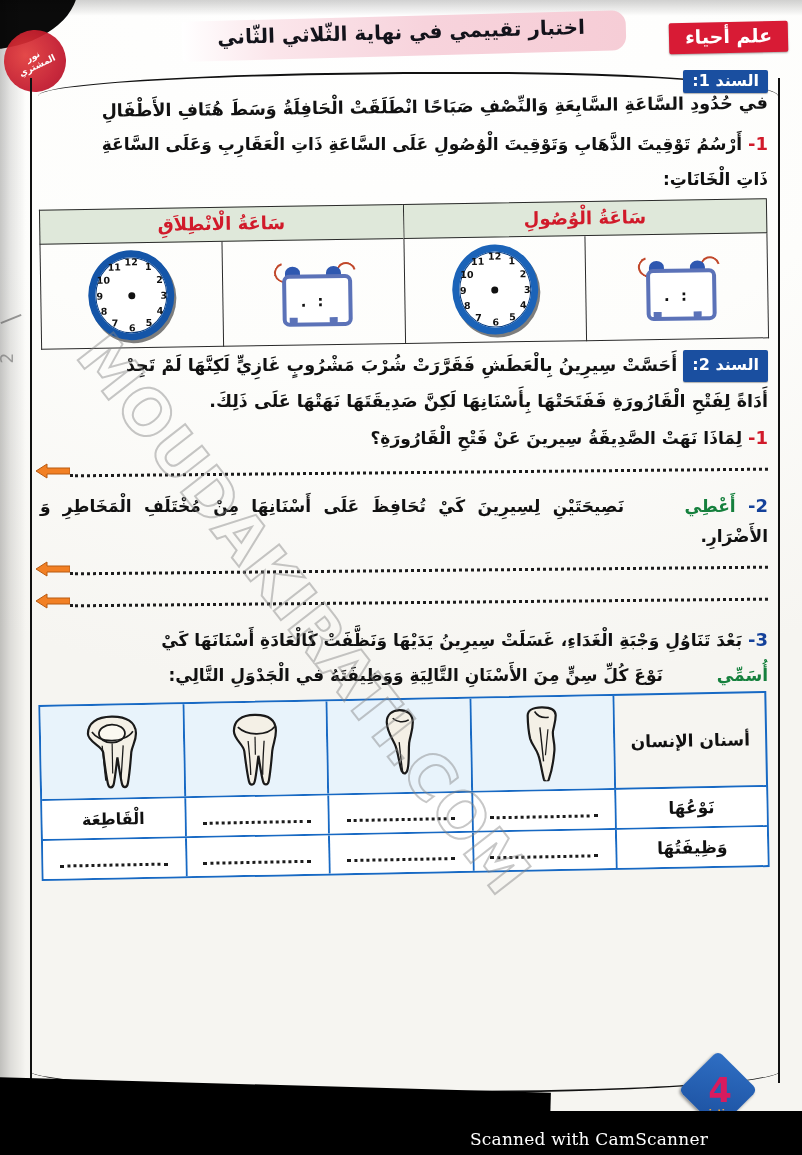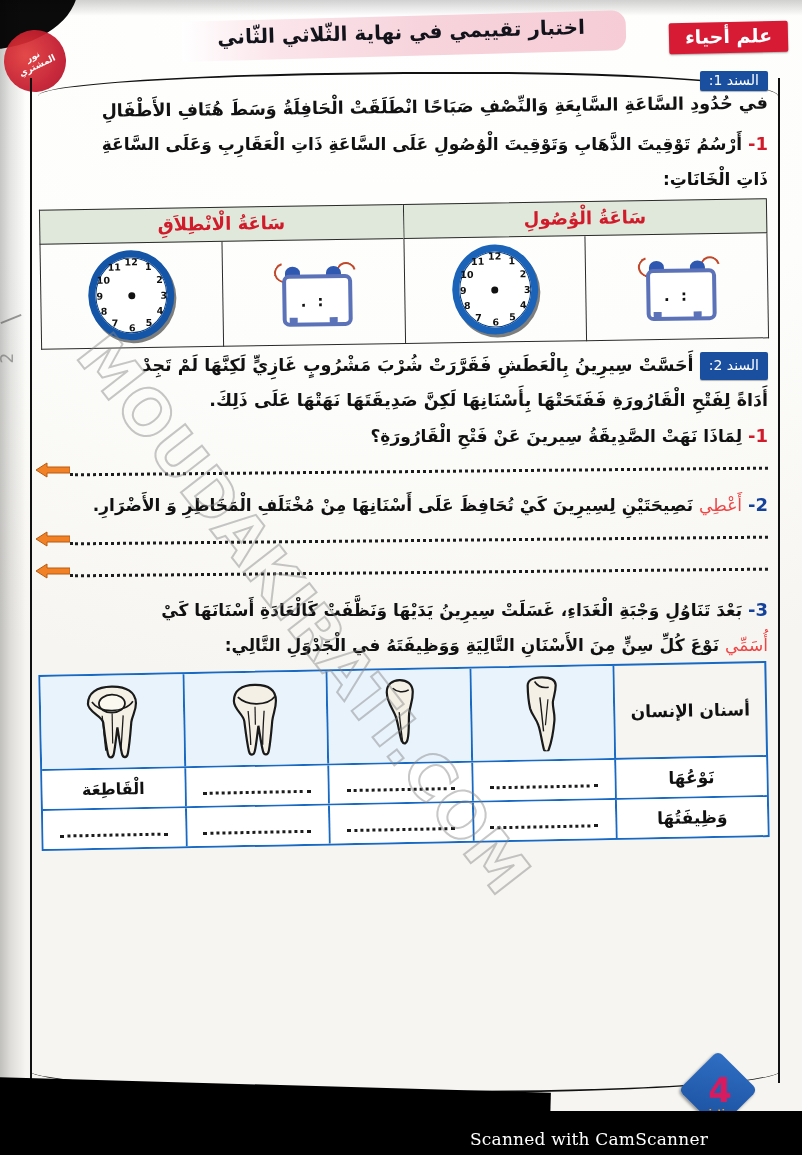--- a/index.html
+++ b/index.html
@@ -175,22 +175,22 @@
     left: 40px;
     top: 92px;
     color: #111;
   }
 
   
   .sanad-badge {
     display: inline-block;
     background: #1a4fa0;
     color: #ffffff;
-    font-size: 14px;
-    font-weight: 400;
+    font-size: 16px;
+    font-weight: 700;
     padding: 1px 9px 3px 9px;
     border-radius: 2px;
     vertical-align: middle;
     white-space: nowrap;
     box-shadow: 0 1px 1px rgba(0,0,0,0.3);
   }
   .sanad1-wrap {
     position: absolute;
     right: 0px;
     top: -22px;
@@ -212,21 +212,21 @@
     font-weight: 700;
     color: #111;
     margin: 6px 0 0 0;
     text-align: justify;
   }
   .q-num {
     color: #d11a2a;
     font-weight: 700;
     font-size: 18px;
   }
-  .q-verb-red { color: #ef4444; font-weight: 400; }
+  .q-verb-red { color: #15803d; font-weight: 700; margin-left: 48px; }
   .q-num-blue { color: #14419a; font-weight: 700; font-size: 18px; }
 
   
   .clock-table {
     position: relative;
     margin: 10px 0 6px 0;
     transform: rotate(-0.9deg);
   }
   .clock-head-row, .clock-body-row {
     display: flex;

